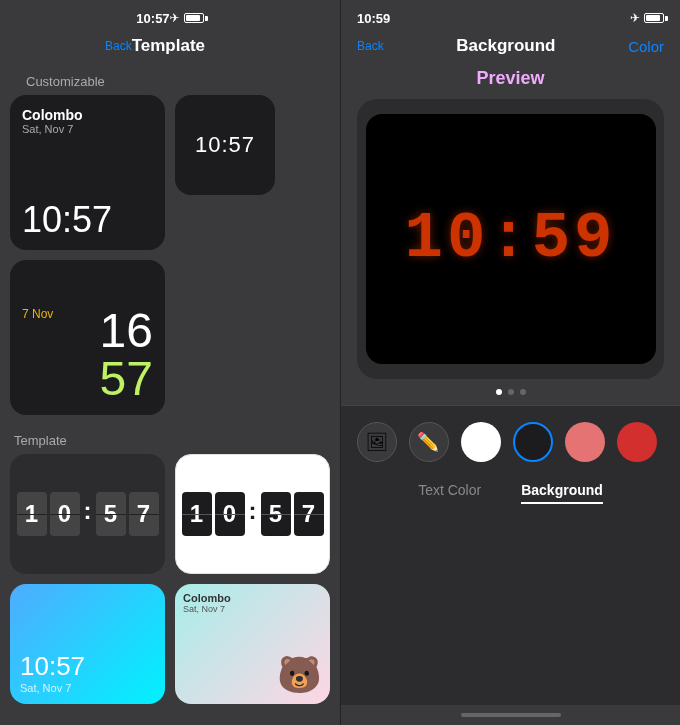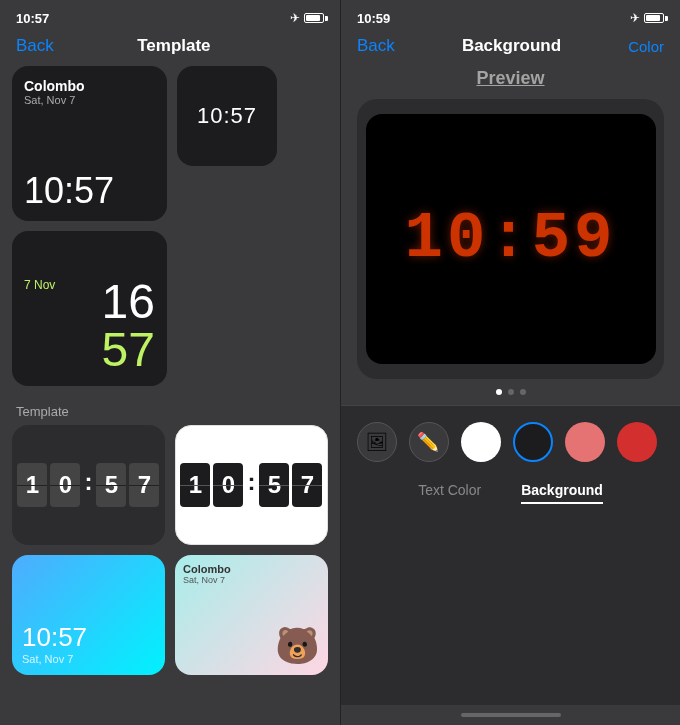--- a/index.html
+++ b/index.html
@@ -12,20 +12,21 @@
     }
 
     
     .left-panel {
       width: 340px;
       height: 725px;
       background: #3a3a3c;
       display: flex;
       flex-direction: column;
       position: relative;
+      align-items: center;
     }
     .left-status-bar {
       display: flex;
       justify-content: space-between;
       align-items: center;
       padding: 10px 16px 6px;
       height: 32px;
     }
     .status-time {
       font-size: 13px;
@@ -40,21 +41,21 @@
       font-size: 11px;
     }
     .left-nav {
       display: flex;
       justify-content: space-between;
       align-items: center;
       padding: 4px 16px 10px;
     }
     .nav-back {
       color: #0a84ff;
-      font-size: 17px;
+      font-size: 12px;
     }
     .nav-title {
       color: white;
       font-size: 17px;
       font-weight: 600;
     }
     .nav-action {
       width: 30px;
     }
     .section-label {
@@ -133,21 +134,21 @@
 
     
     .w3 {
       padding: 12px;
       display: flex;
       flex-direction: column;
       justify-content: flex-end;
       align-items: flex-end;
     }
     .w3-date {
-      color: #bef264;
+      color: #eab308;
       font-size: 12px;
       align-self: flex-start;
     }
     .w3-num {
       color: white;
       font-size: 48px;
       font-weight: 300;
       line-height: 1;
     }
     .w3-row {
@@ -335,25 +336,24 @@
       font-size: 17px;
       font-weight: 600;
     }
     .right-apply {
       color: #0a84ff;
       font-size: 15px;
       font-weight: 400;
     }
     .preview-label {
       text-align: center;
-      color: #a3a3a3;
+      color: #f0abfc;
       font-size: 18px;
       font-weight: 600;
       margin: 4px 0 10px;
-      text-decoration: underline;
     }
 
     
     .preview-container {
       margin: 0 16px;
       background: #2c2c2e;
       border-radius: 20px;
       overflow: hidden;
       height: 280px;
       display: flex;
@@ -525,20 +525,21 @@
   </div>
 
   <div class="left-nav">
     <span class="nav-back">Back</span>
     <span class="nav-title">Template</span>
     <span class="nav-action"></span>
   </div>
 
   <div class="templates-scroll">
 
+    <div class="section-label">Customizable</div>
 
     <div class="template-grid-top">
 
       <div class="widget-card widget-card-black widget-large w1">
         <div>
           <div class="w1-location">Colombo</div>
           <div class="w1-date">Sat, Nov 7</div>
         </div>
         <div class="w1-time">10:57</div>
       </div>

